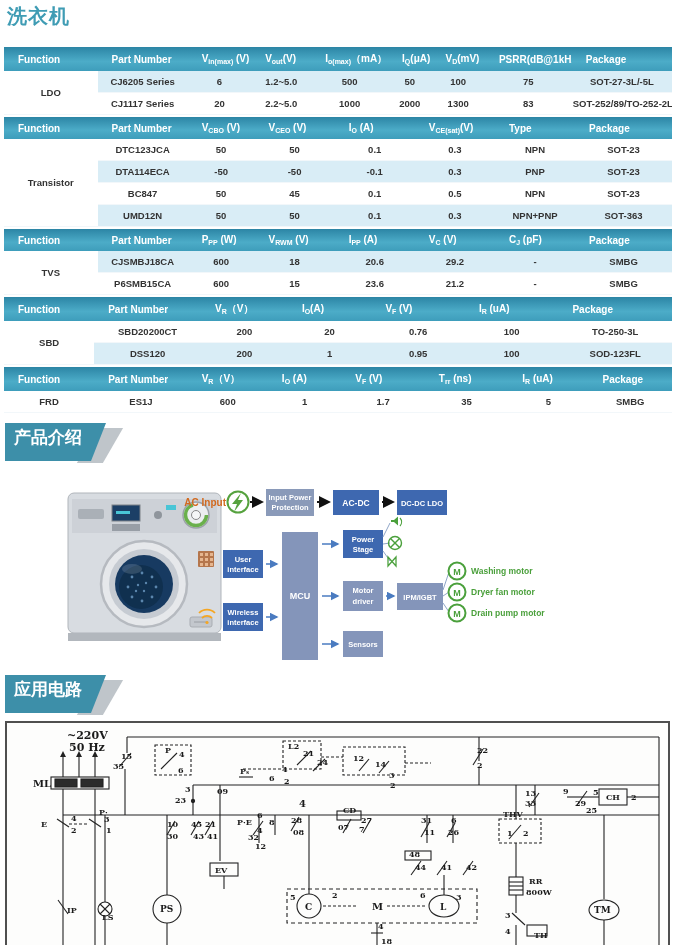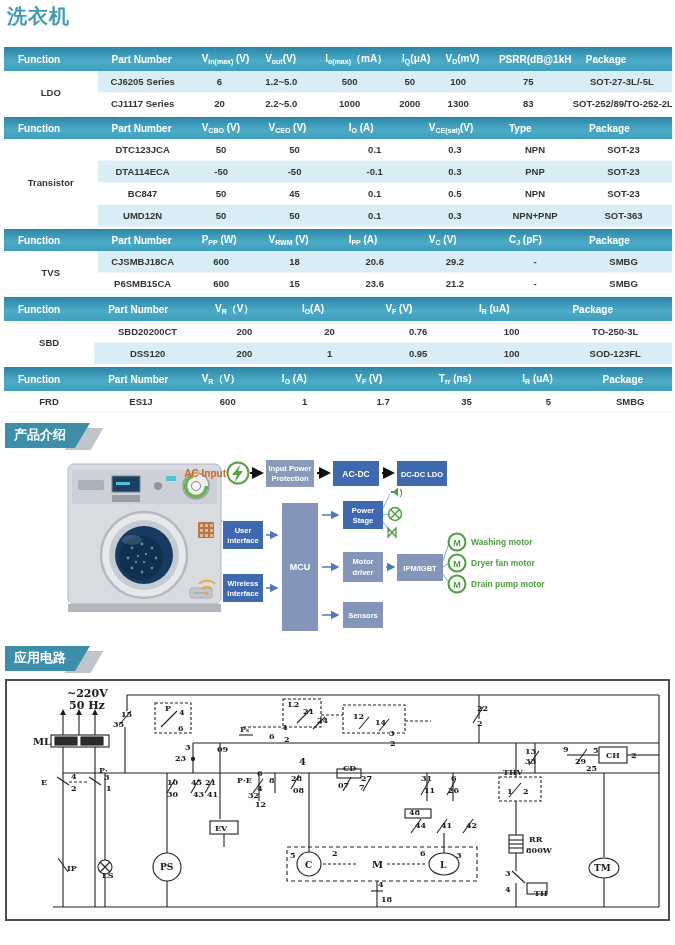--- a/index.html
+++ b/index.html
@@ -23,27 +23,27 @@
   table.spec td.fn { background:#fff !important; color:#333; }
   table.spec.shade-odd  tbody tr:nth-child(odd)  td:not(.fn) { background:var(--row-shade,#d9edf6); }
   table.spec.shade-even tbody tr:nth-child(even) td:not(.fn) { background:var(--row-shade,#d9edf6); }
   table.spec sub { font-size:7px; vertical-align:-2px; }
 
   
   .badge-wrap { position:relative; display:inline-block; margin-left:5px; }
   .badge-wrap::after { content:""; position:absolute; right:-7px; top:5px; bottom:-2px; width:26px;
     background:#bfc5ca; transform:skewX(-30deg); z-index:0; }
   .badge { position:relative; z-index:1; display:inline-block; background:var(--badge,#3d8fa9); color:#fff;
-    font-size:13px; font-weight:700; padding:3px 24px 4px 9px;
+    font-size:17px; font-weight:700; padding:3px 24px 12px 9px;
     clip-path:polygon(0 0,100% 0,calc(100% - 15px) 100%,0 100%); }
 
   .intro-text { width:663px; margin:10px 0 0 6px; font-size:11.5px; color:#222; line-height:1.95; }
 
   
-  .diagram { position:relative; width:590px; height:184px; margin-top:8px; }
+  .diagram { position:relative; width:590px; height:184px; margin-top:24px; }
   .diagram svg text { font-family:"Liberation Sans",sans-serif; }
 
   
   .circuit-wrap { margin-top:6px; }
   .circuit-box { width:665px; margin:8px 0 0 5px; border:2px solid #4f4f4f; background:#fdfdfc; }
   #circuit-svg text { font-family:"DejaVu Serif",serif; font-weight:700; fill:#1a1a1a; }
 </style>
 </head>
 <body>
 

